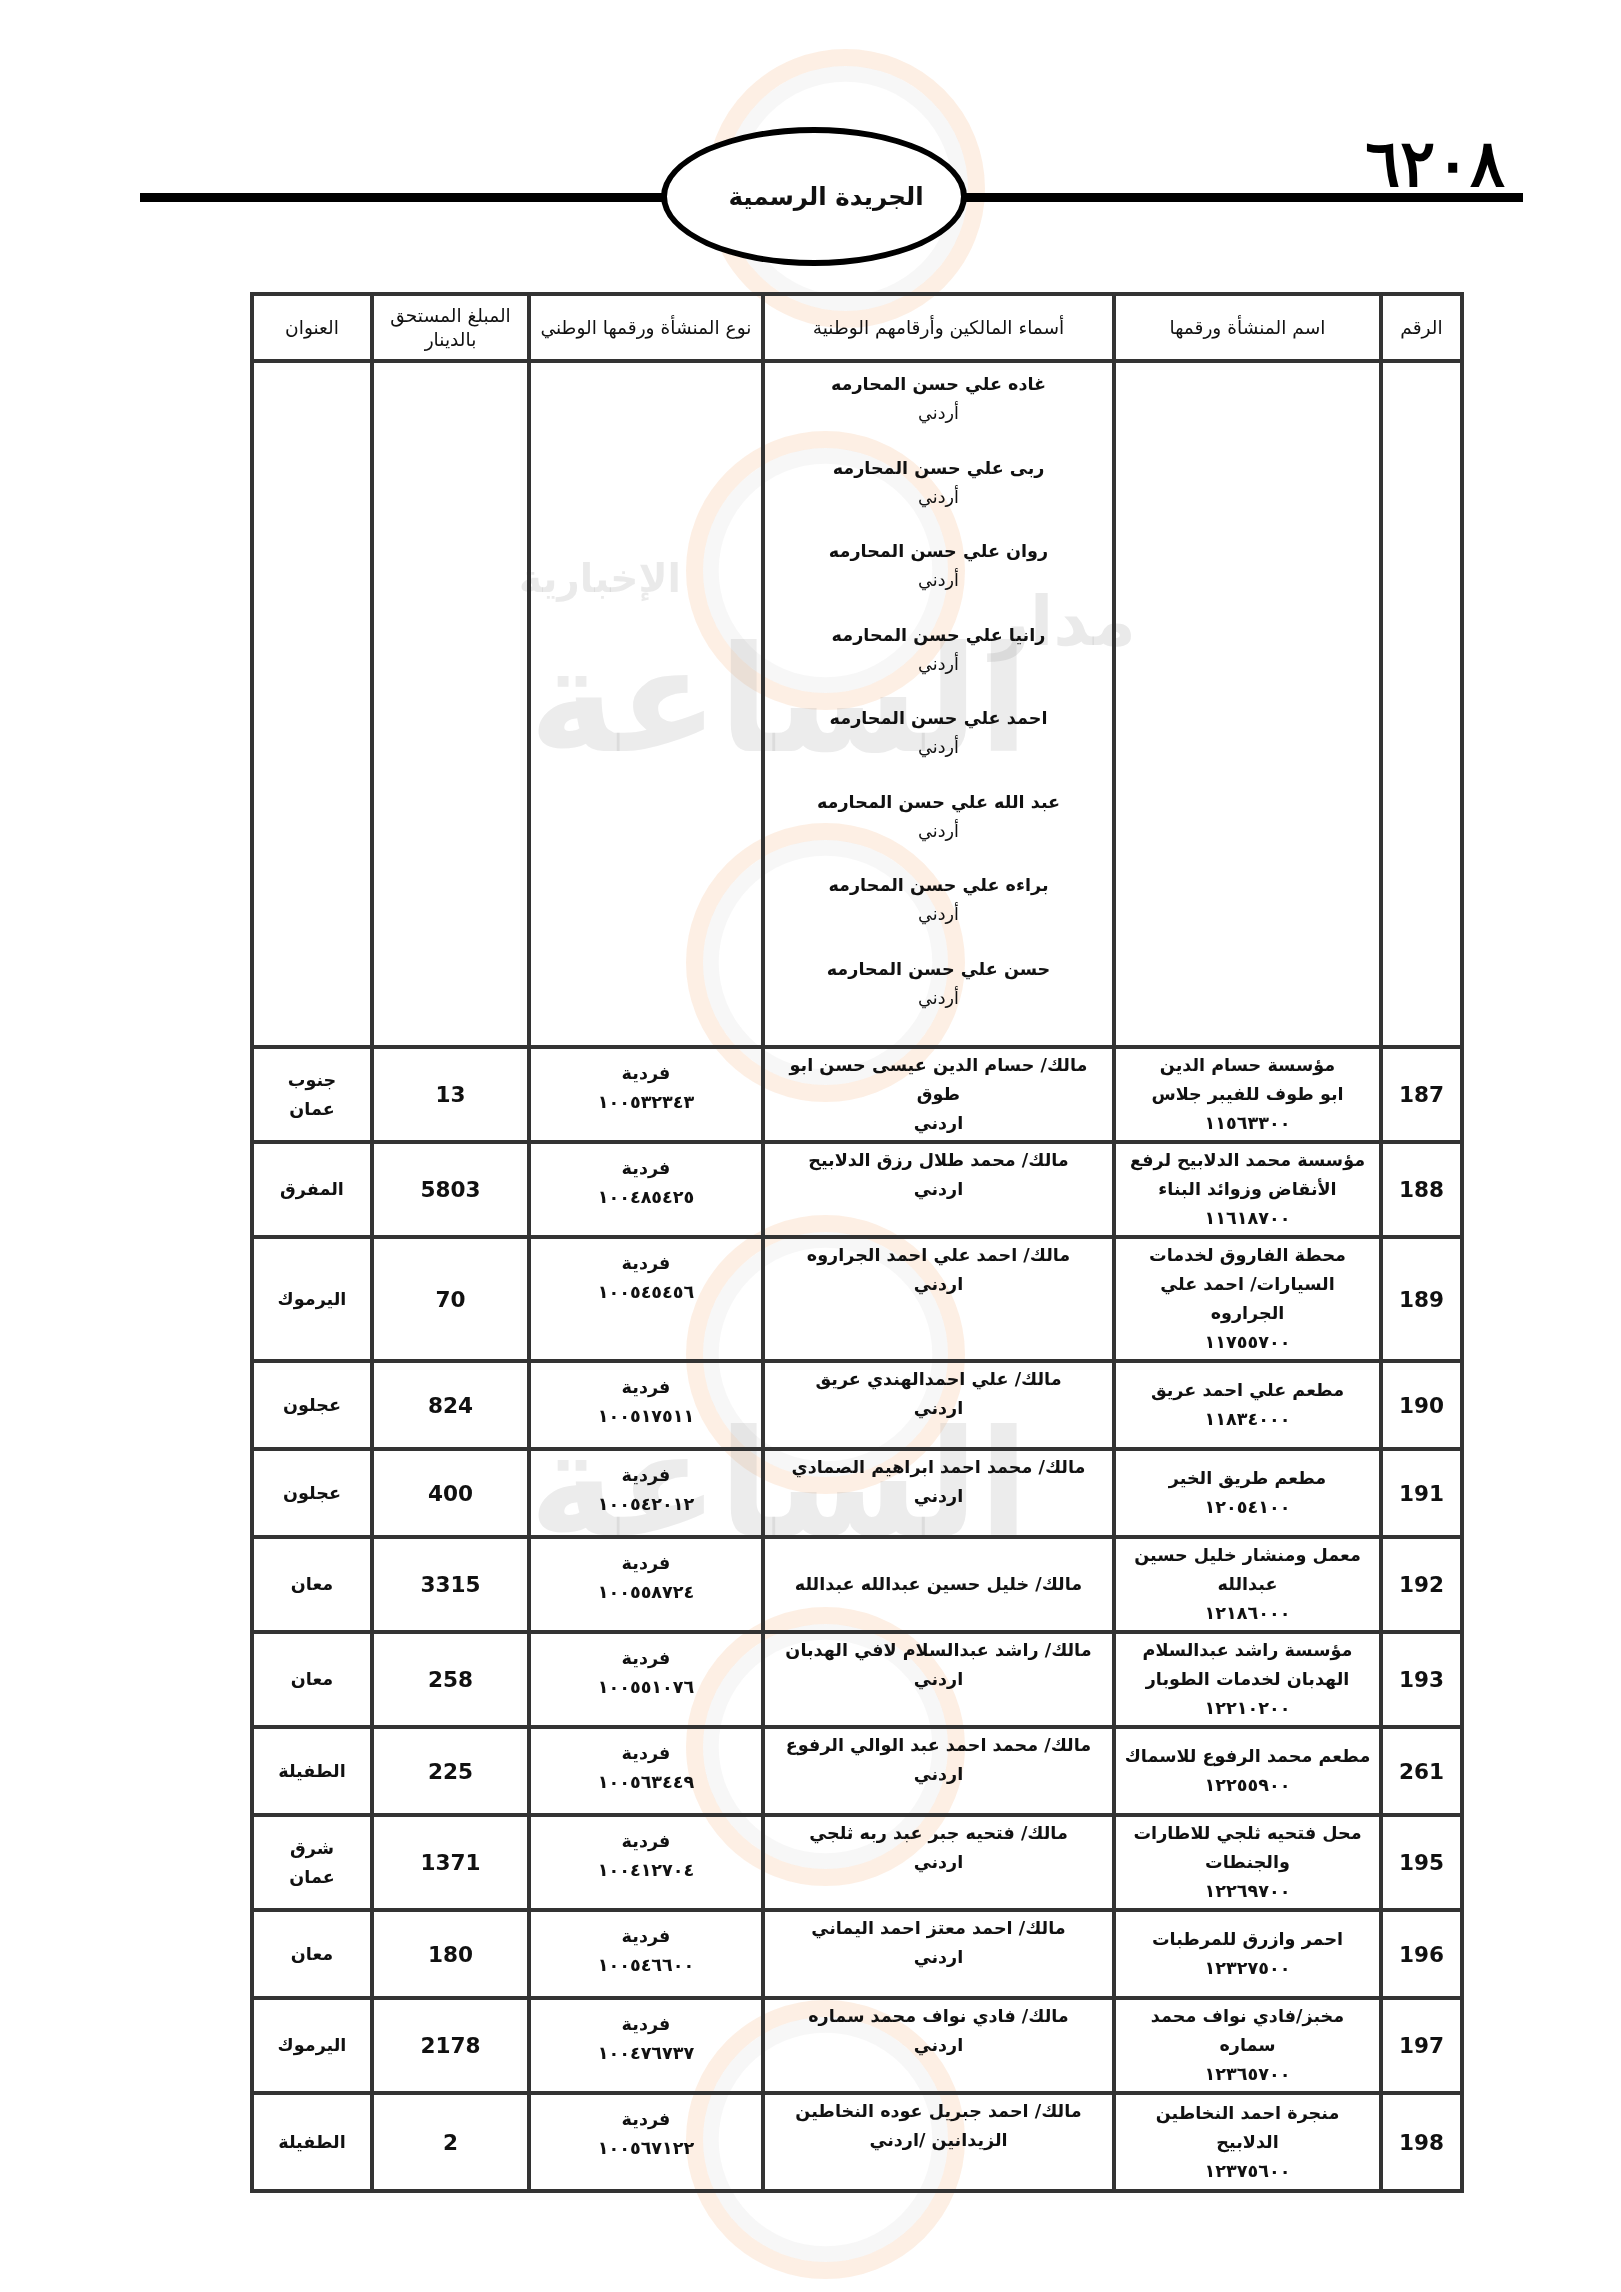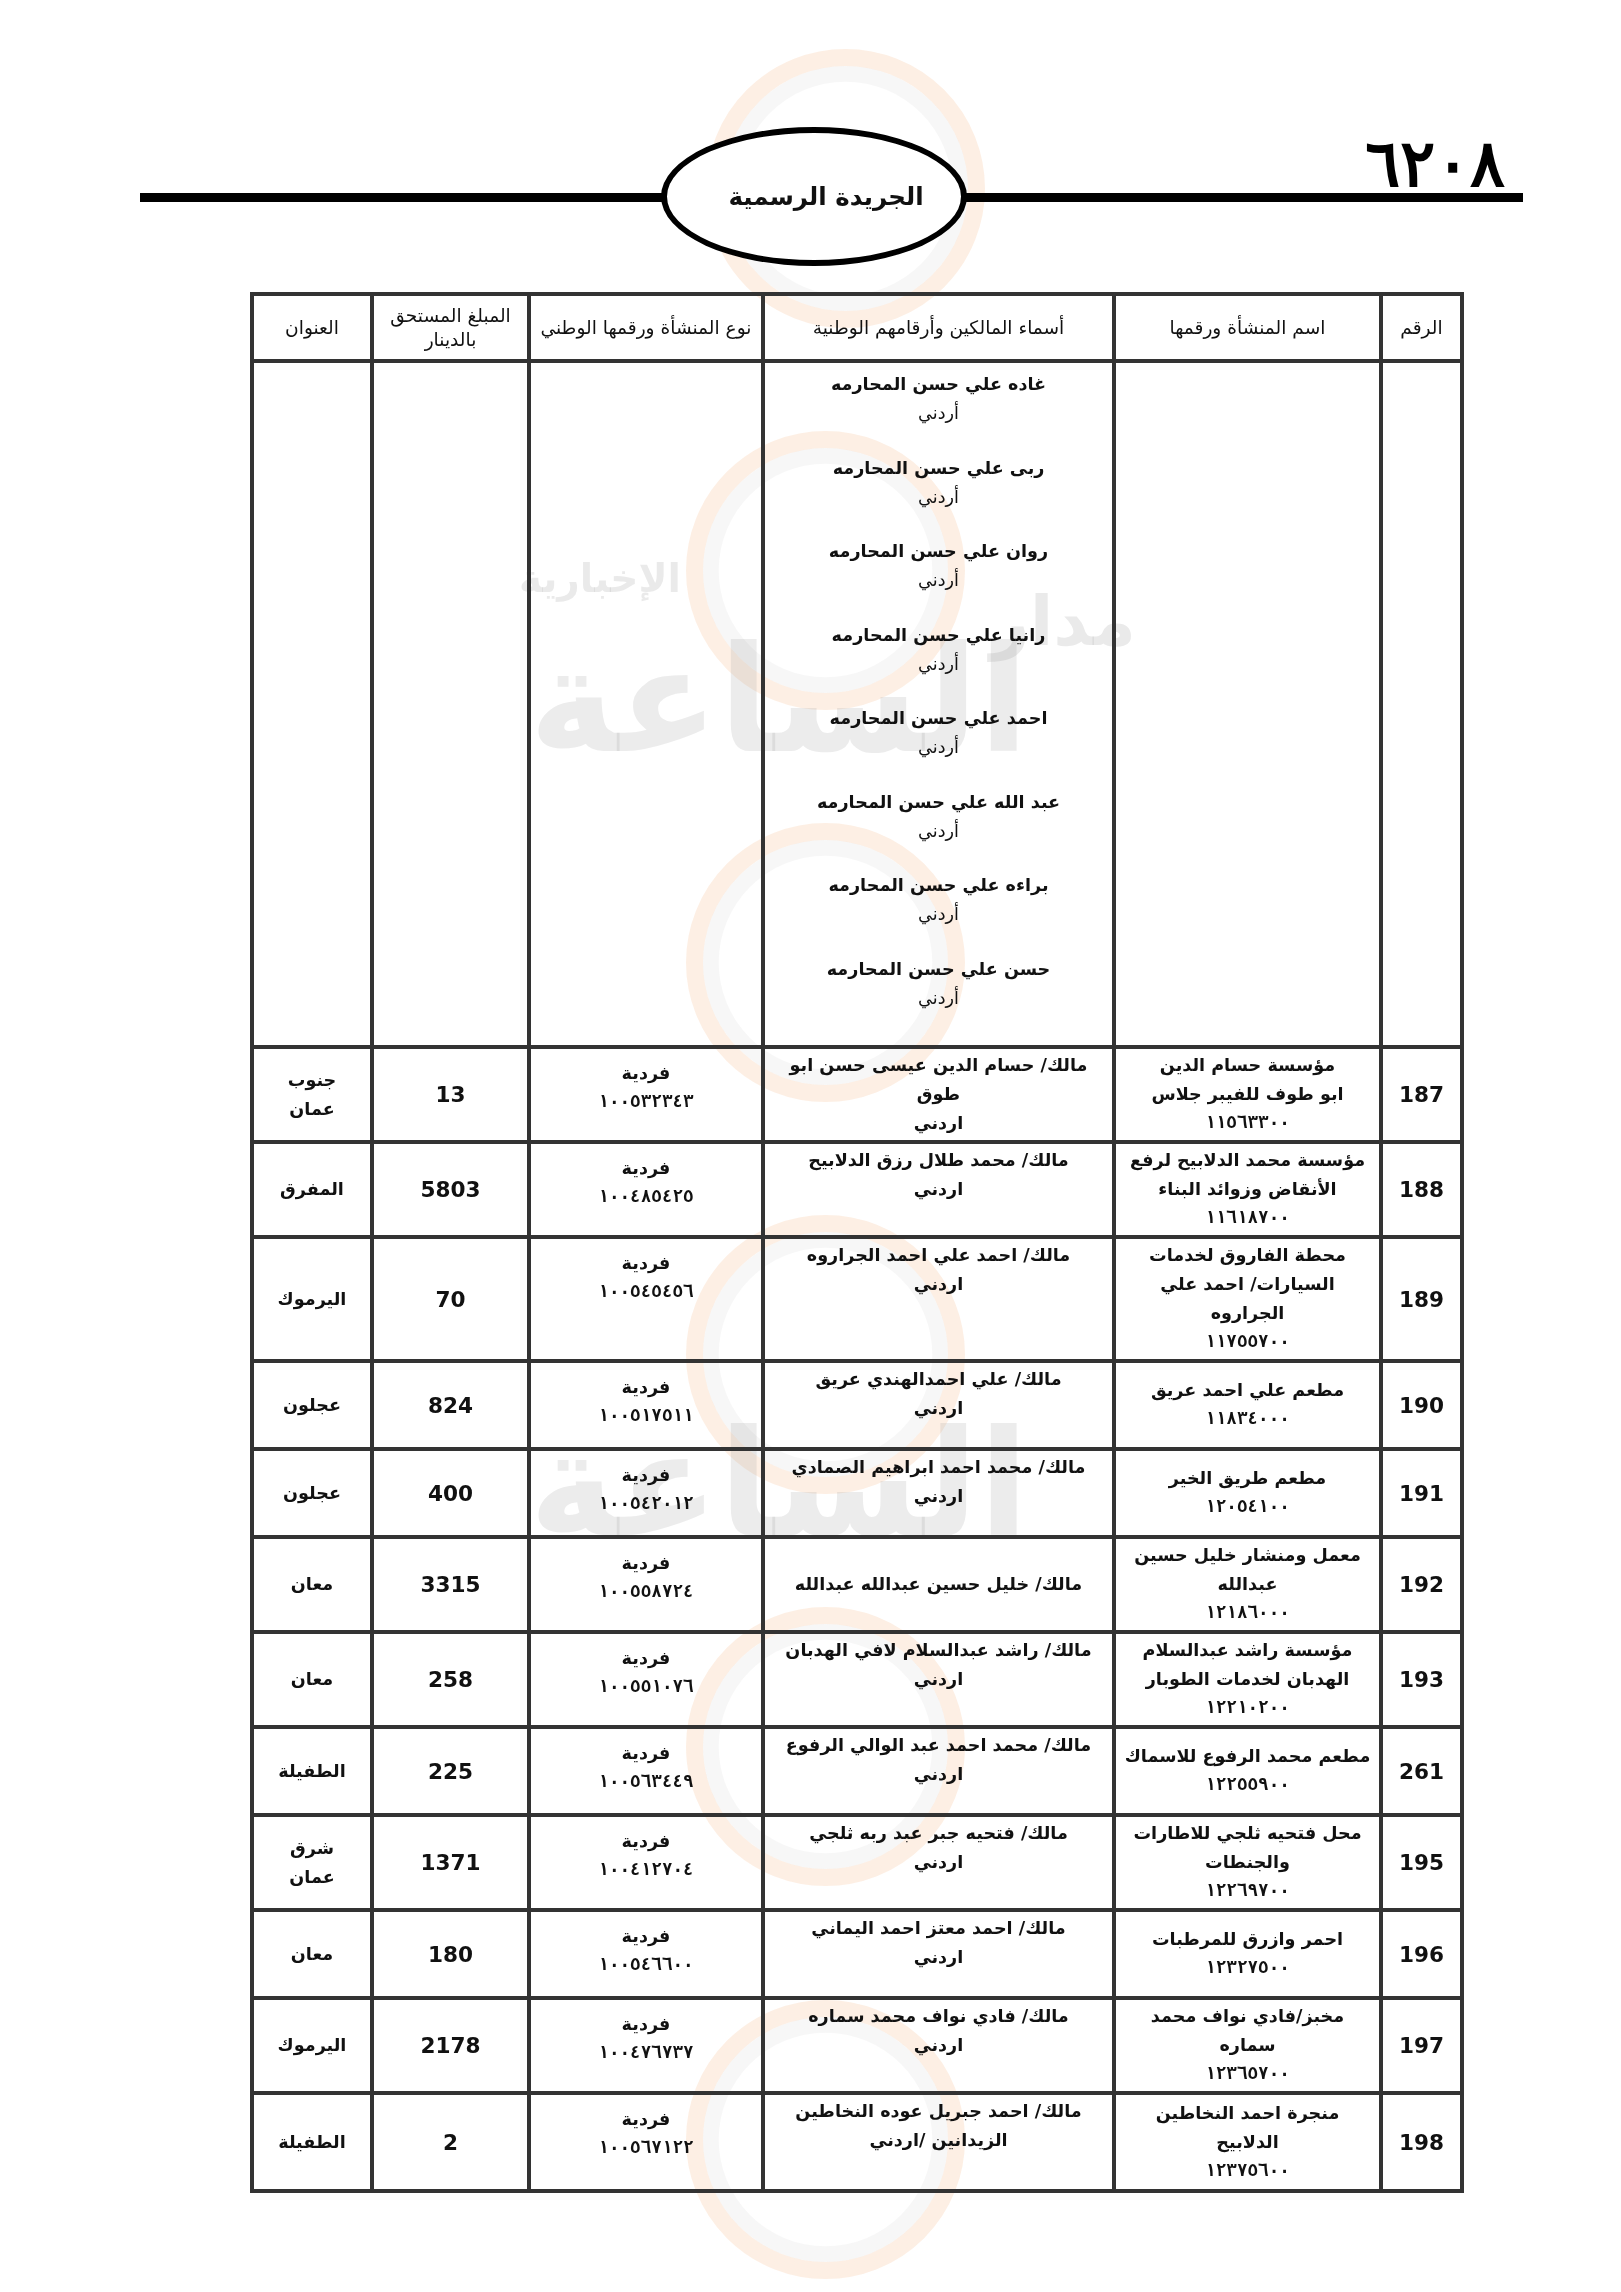--- a/index.html
+++ b/index.html
@@ -44,21 +44,21 @@
     border: 2.9px double #333; text-align: center; vertical-align: middle;
     font-family: "DejaVu Sans", sans-serif; padding: 2px 5.9px; line-height: 29px;
   }
   table.gazette th { font-weight: normal; font-size: 18.6px; height: 59px; line-height: 23.5px; }
   td.num { font-family: "DejaVu Serif", serif; font-weight: bold; font-size: 21.6px; }
   td.bold { font-weight: bold; font-size: 17.6px; }
   .line { display: block; }
   .owner-block { display: block; margin-bottom: 25.5px; font-size: 17.6px; font-weight: bold; line-height: 29px;}
   .owner-block .nat { font-weight: normal; }
   .big-row td { vertical-align: top; }
-  .digits { letter-spacing: 2.9px; font-weight: bold; font-family: Liberation Mono, monospace; }
+  .digits { letter-spacing: 2.9px; font-weight: bold; }
 </style>
 </head>
 <body>
 
 <div class="watermark wm-clock" style="top:49px;left:706px;"></div>
 <div class="watermark wm-clock" style="top:431px;left:686px;"></div>
 <div class="watermark wm-clock" style="top:823px;left:686px;"></div>
 <div class="watermark wm-clock" style="top:1215px;left:686px;"></div>
 <div class="watermark wm-clock" style="top:1607px;left:686px;"></div>
 <div class="watermark wm-clock" style="top:2000px;left:686px;"></div>

